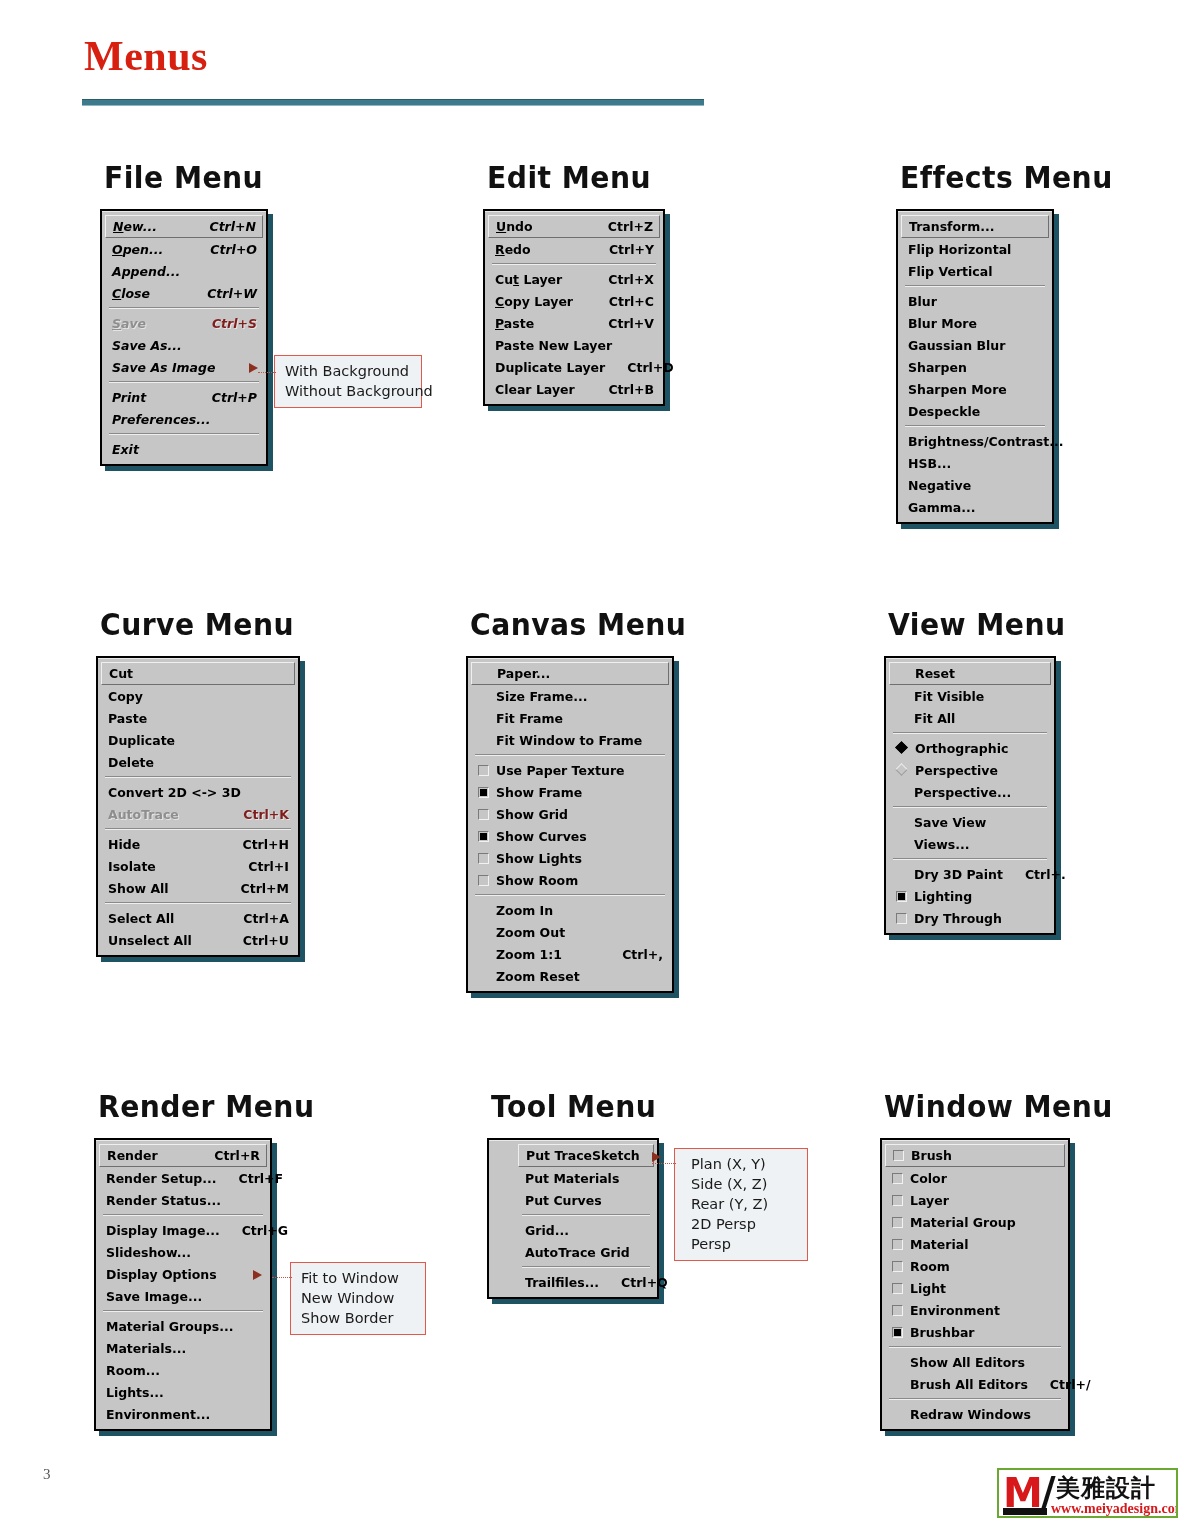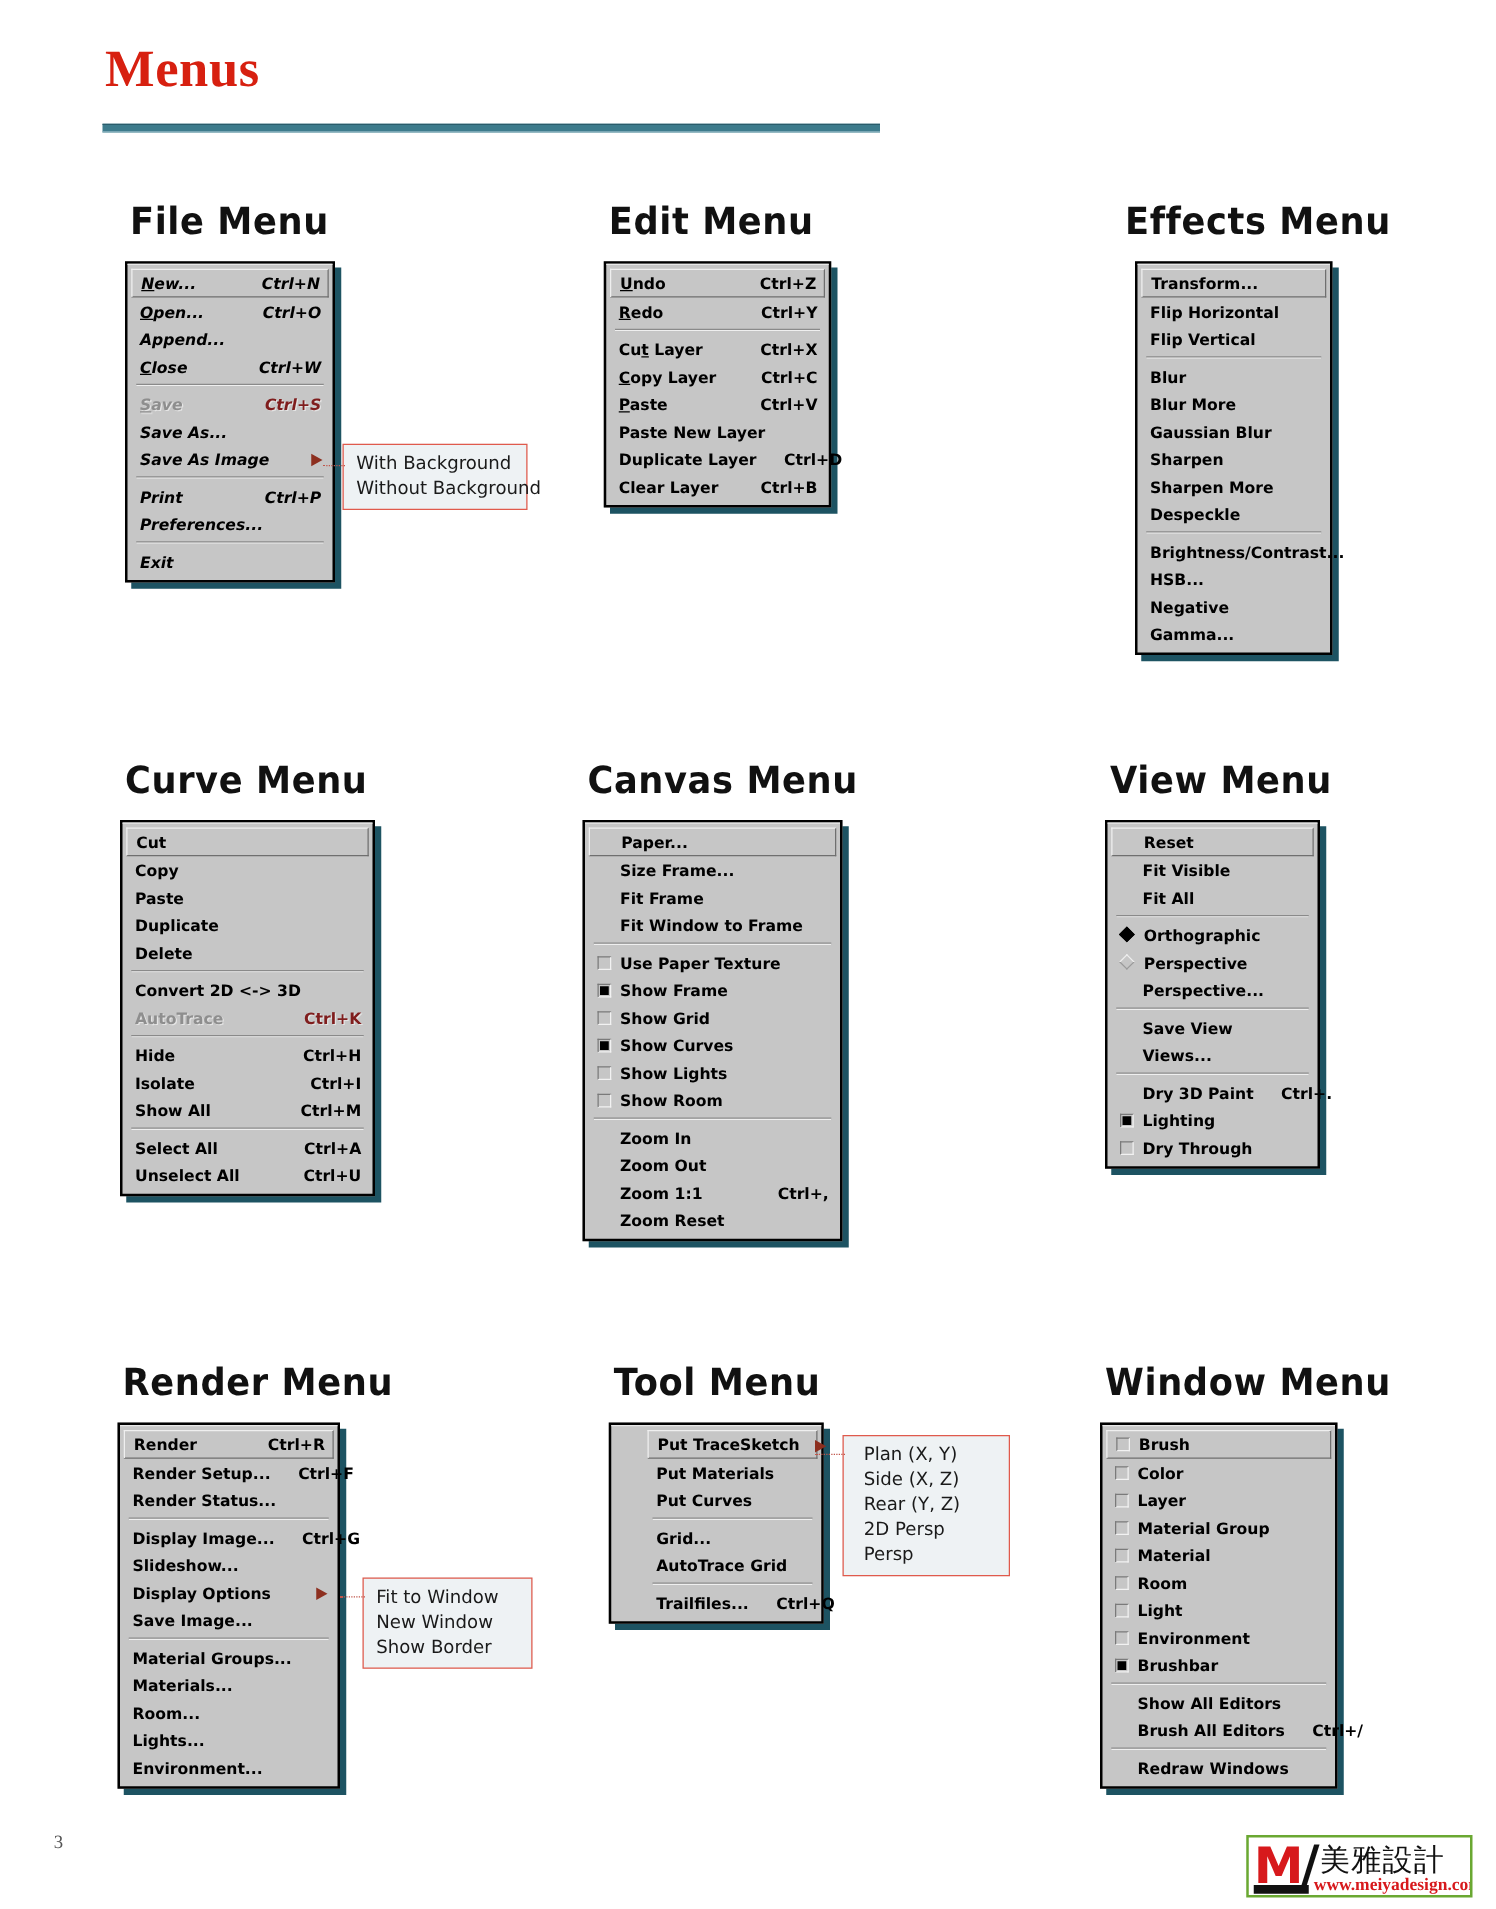--- a/index.html
+++ b/index.html
@@ -236,21 +236,21 @@
     color: #111;
     font-family: "DejaVu Sans", sans-serif;
     font-weight: bold;
     font-size: 40px;
     line-height: 42px;
   }
   #logo .logo-cn {
     position: absolute;
     left: 57px; top: 2px;
     font-family: "DejaVu Sans", sans-serif;
-    font-weight: normal;
+    font-weight: bold;
     font-size: 24px;
     color: #111111;
     letter-spacing: 1px;
     white-space: nowrap;
   }
   #logo .logo-url {
     position: absolute;
     left: 52px; top: 31px;
     font-family: "Liberation Serif", serif;
     font-weight: bold;
@@ -353,21 +353,21 @@
           <span class="accel">Ctrl+D</span>
         </div>
         <div class="menu-item">
           <span class="label">Clear Layer</span>
           <span class="accel">Ctrl+B</span>
         </div>
       </div>
     </div>
     <div class="menu-block" style="left: 896px; top: 160px;">
       <div class="menu-heading">Effects Menu</div>
-      <div class="menu-panel" style="width: 158px; margin-left: 12px;">
+      <div class="menu-panel" style="width: 158px;">
         <div class="menu-item selected">
           <span class="label">Transform...</span>
         </div>
         <div class="menu-item">
           <span class="label">Flip Horizontal</span>
         </div>
         <div class="menu-item">
           <span class="label">Flip Vertical</span>
         </div>
         <div class="sep"></div>

